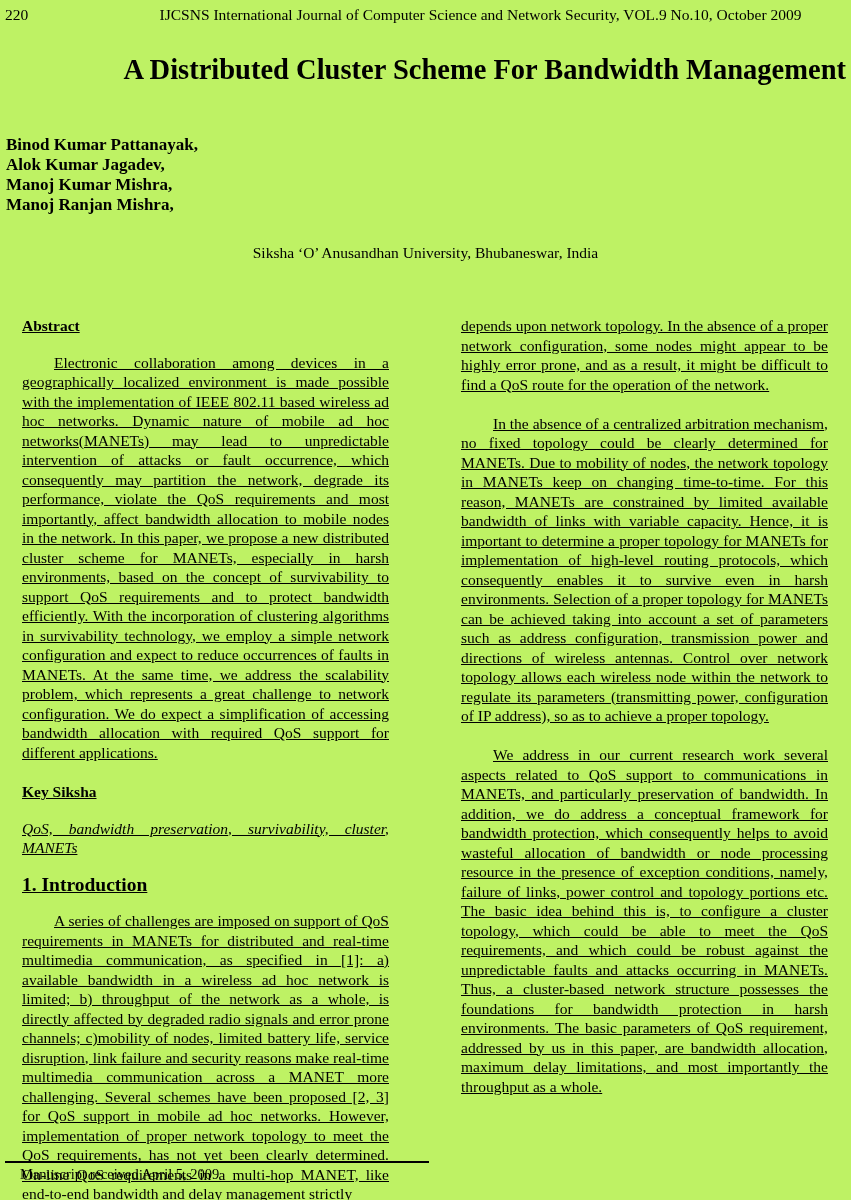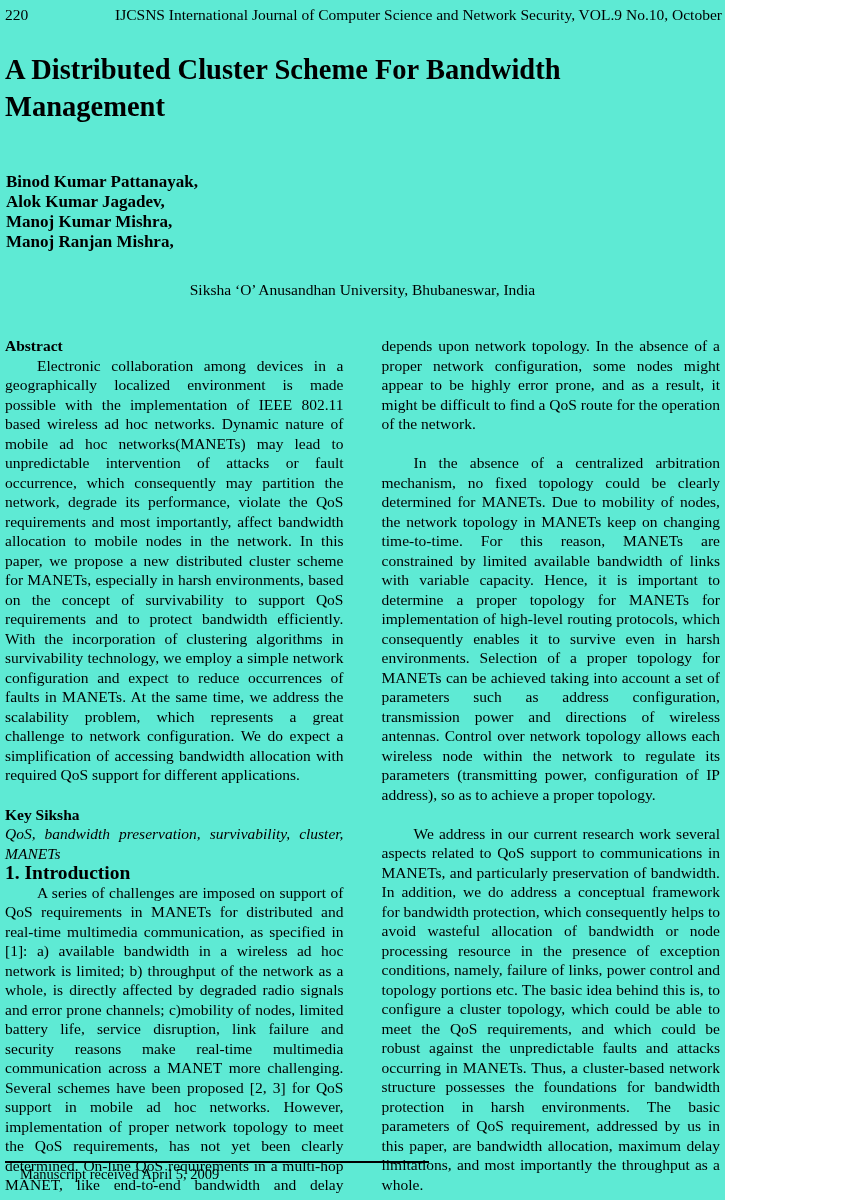--- a/index.html
+++ b/index.html
@@ -1,32 +1,32 @@
 <!DOCTYPE html>
 <html><head>
 <meta charset="utf-8">
 <style>
   html, body { margin: 0; padding: 0; background: #ffffff; }
   .page {
     position: relative;
-    width: 725px;
+    width: 851px;
     height: 1200px;
-    background: #5eead4;
+    background: #bef264;
     color: #000000;
     font-family: "Liberation Serif", serif;
     overflow: hidden;
     box-sizing: border-box;
     padding: 6px 5px 0 5px;
   }
   .page-header { position: relative; font-size: 15.5px; line-height: 18px; height: 18px; }
   .page-number { position: absolute; left: 0; top: 0; }
-  .journal-title { text-align: left; padding-left: 110px; white-space: nowrap; }
+  .journal-title { text-align: center; padding-left: 110px; white-space: nowrap; }
 
   .paper-title {
-    text-align: left;
+    text-align: right;
     font-weight: bold;
     font-size: 28.5px;
     line-height: 37px;
     margin-top: 27px;
   }
 
   .authors {
     display: flex;
     justify-content: space-between;
     font-weight: bold;
@@ -39,21 +39,21 @@
 
   .affiliation { text-align: center; font-size: 15.5px; margin-top: 29px; }
 
   .columns { display: flex; gap: 38px; margin-top: 37px; }
   .col {
     width: 401px;
     text-align: justify;
     font-size: 15.5px;
     line-height: 19.5px;
   }
-  .col p { margin: 0; }
+  .col p { margin: 17px; text-decoration: underline; }
   .heading-bold { font-weight: bold; }
   .indent { text-indent: 32px; }
   .keywords-block { margin-top: 20px; }
   .keywords-text { font-style: italic; }
   .section-heading {
     font-weight: bold;
     font-size: 19.5px;
     margin: 18px 0 18px 0;
   }
   .para-gap { margin-top: 19.5px !important; }

